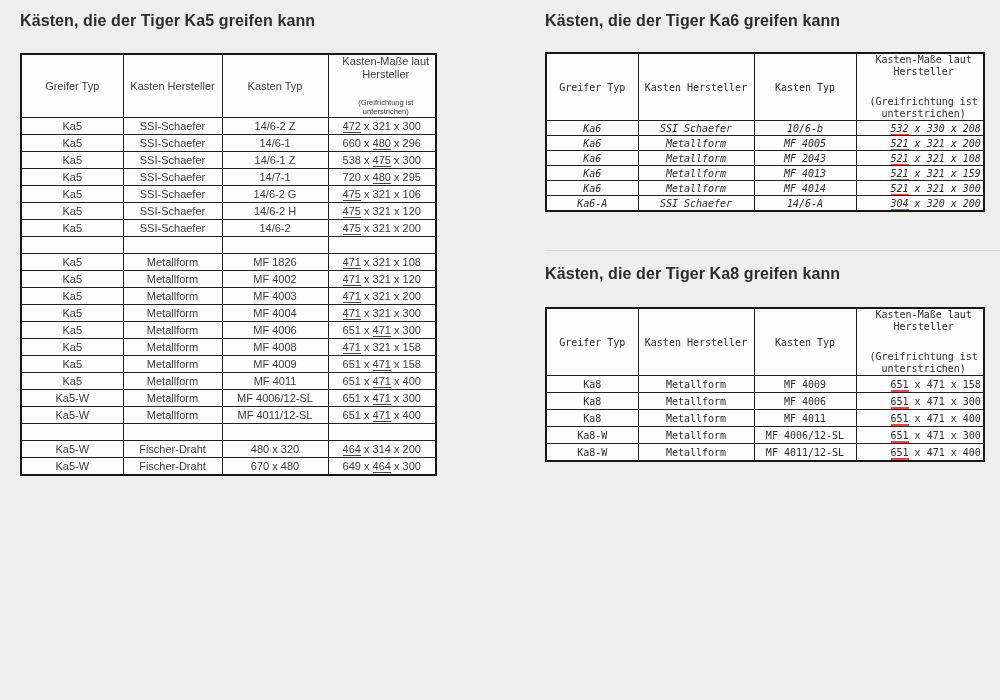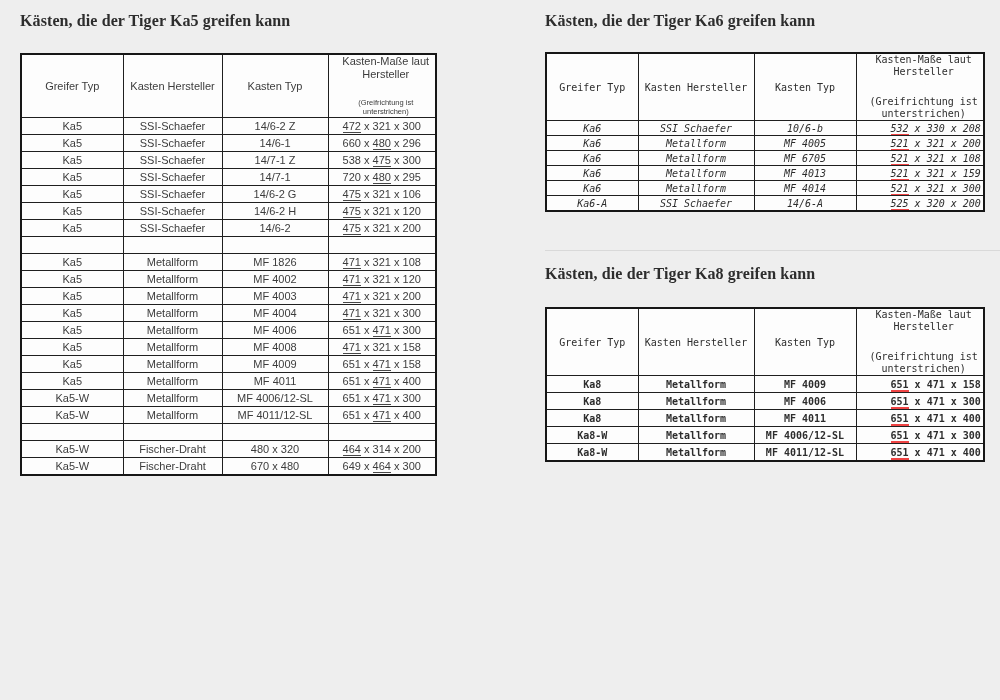--- a/index.html
+++ b/index.html
@@ -10,21 +10,21 @@
     position: relative;
     overflow: hidden;
   }
   .section-title {
     position: absolute;
     margin: 0;
     font-size: 16px;
     font-weight: 700;
     color: #2d2d2d;
     letter-spacing: 0.1px;
-    font-family: Liberation Serif, serif;
+    font-family: Liberation Sans, sans-serif;
   }
   #title-ka5 { left: 20px;  top: 12px; }
   #title-ka6 { left: 545px; top: 12px; }
   #title-ka8 { left: 545px; top: 265px; }
 
   .divider {
     position: absolute;
     left: 545px; top: 250px;
     width: 455px; height: 1px;
     background: #d9d9d9;
@@ -56,21 +56,21 @@
   .t-gothic tbody td { height: 16px; }
   .t-gothic .note { font-size: 7.5px; line-height: 1.15; }
   .t-gothic .dims .g { border-bottom: 1px solid #474747; }
 
   
   #table-ka6 { left: 545px; top: 52px; }
   #table-ka8 { left: 545px; top: 307px; }
   .t-cad { font-family: "DejaVu Sans Mono", monospace; font-size: 10px; color: #2d2d2d; }
   .t-cad thead th { height: 62px; }
   #table-ka6 tbody td { height: 14px; font-style: italic; }
-  #table-ka8 tbody td { height: 16px; font-weight: bold; }
+  #table-ka8 tbody td { height: 16px; }
   .t-cad .note { font-size: 10px; }
   .t-cad .dims .g { border-bottom: 2px solid #ef4444; margin-left: 32px; }
 
   .dims { letter-spacing: 0; }
 </style>
 </head>
 <body>
 
 <h2 class="section-title" id="title-ka5">Kästen, die der Tiger Ka5 greifen kann</h2>
 
@@ -101,21 +101,21 @@
       </tr>
       <tr>
         <td>Ka5</td>
         <td>SSI-Schaefer</td>
         <td>14/6-1</td>
         <td class="dims"><span>660</span> x <span class="g">480</span> x <span>296</span></td>
       </tr>
       <tr>
         <td>Ka5</td>
         <td>SSI-Schaefer</td>
-        <td>14/7-1 Z</td>
+        <td>14/6-1 Z</td>
         <td class="dims"><span>538</span> x <span class="g">475</span> x <span>300</span></td>
       </tr>
       <tr>
         <td>Ka5</td>
         <td>SSI-Schaefer</td>
         <td>14/7-1</td>
         <td class="dims"><span>720</span> x <span class="g">480</span> x <span>295</span></td>
       </tr>
       <tr>
         <td>Ka5</td>
@@ -251,40 +251,40 @@
       </tr>
       <tr>
         <td>Ka6</td>
         <td>Metallform</td>
         <td>MF 4005</td>
         <td class="dims"><span class="g">521</span> x <span>321</span> x <span>200</span></td>
       </tr>
       <tr>
         <td>Ka6</td>
         <td>Metallform</td>
-        <td>MF 6705</td>
+        <td>MF 2043</td>
         <td class="dims"><span class="g">521</span> x <span>321</span> x <span>108</span></td>
       </tr>
       <tr>
         <td>Ka6</td>
         <td>Metallform</td>
         <td>MF 4013</td>
         <td class="dims"><span class="g">521</span> x <span>321</span> x <span>159</span></td>
       </tr>
       <tr>
         <td>Ka6</td>
         <td>Metallform</td>
         <td>MF 4014</td>
         <td class="dims"><span class="g">521</span> x <span>321</span> x <span>300</span></td>
       </tr>
       <tr>
         <td>Ka6-A</td>
         <td>SSI Schaefer</td>
         <td>14/6-A</td>
-        <td class="dims"><span class="g">525</span> x <span>320</span> x <span>200</span></td>
+        <td class="dims"><span class="g">304</span> x <span>320</span> x <span>200</span></td>
       </tr>
     </tbody>
 </table>
 
 <div class="divider"></div>
 
 <h2 class="section-title" id="title-ka8">Kästen, die der Tiger Ka8 greifen kann</h2>
 
 <table class="dtable t-cad" id="table-ka8">
   <colgroup>

